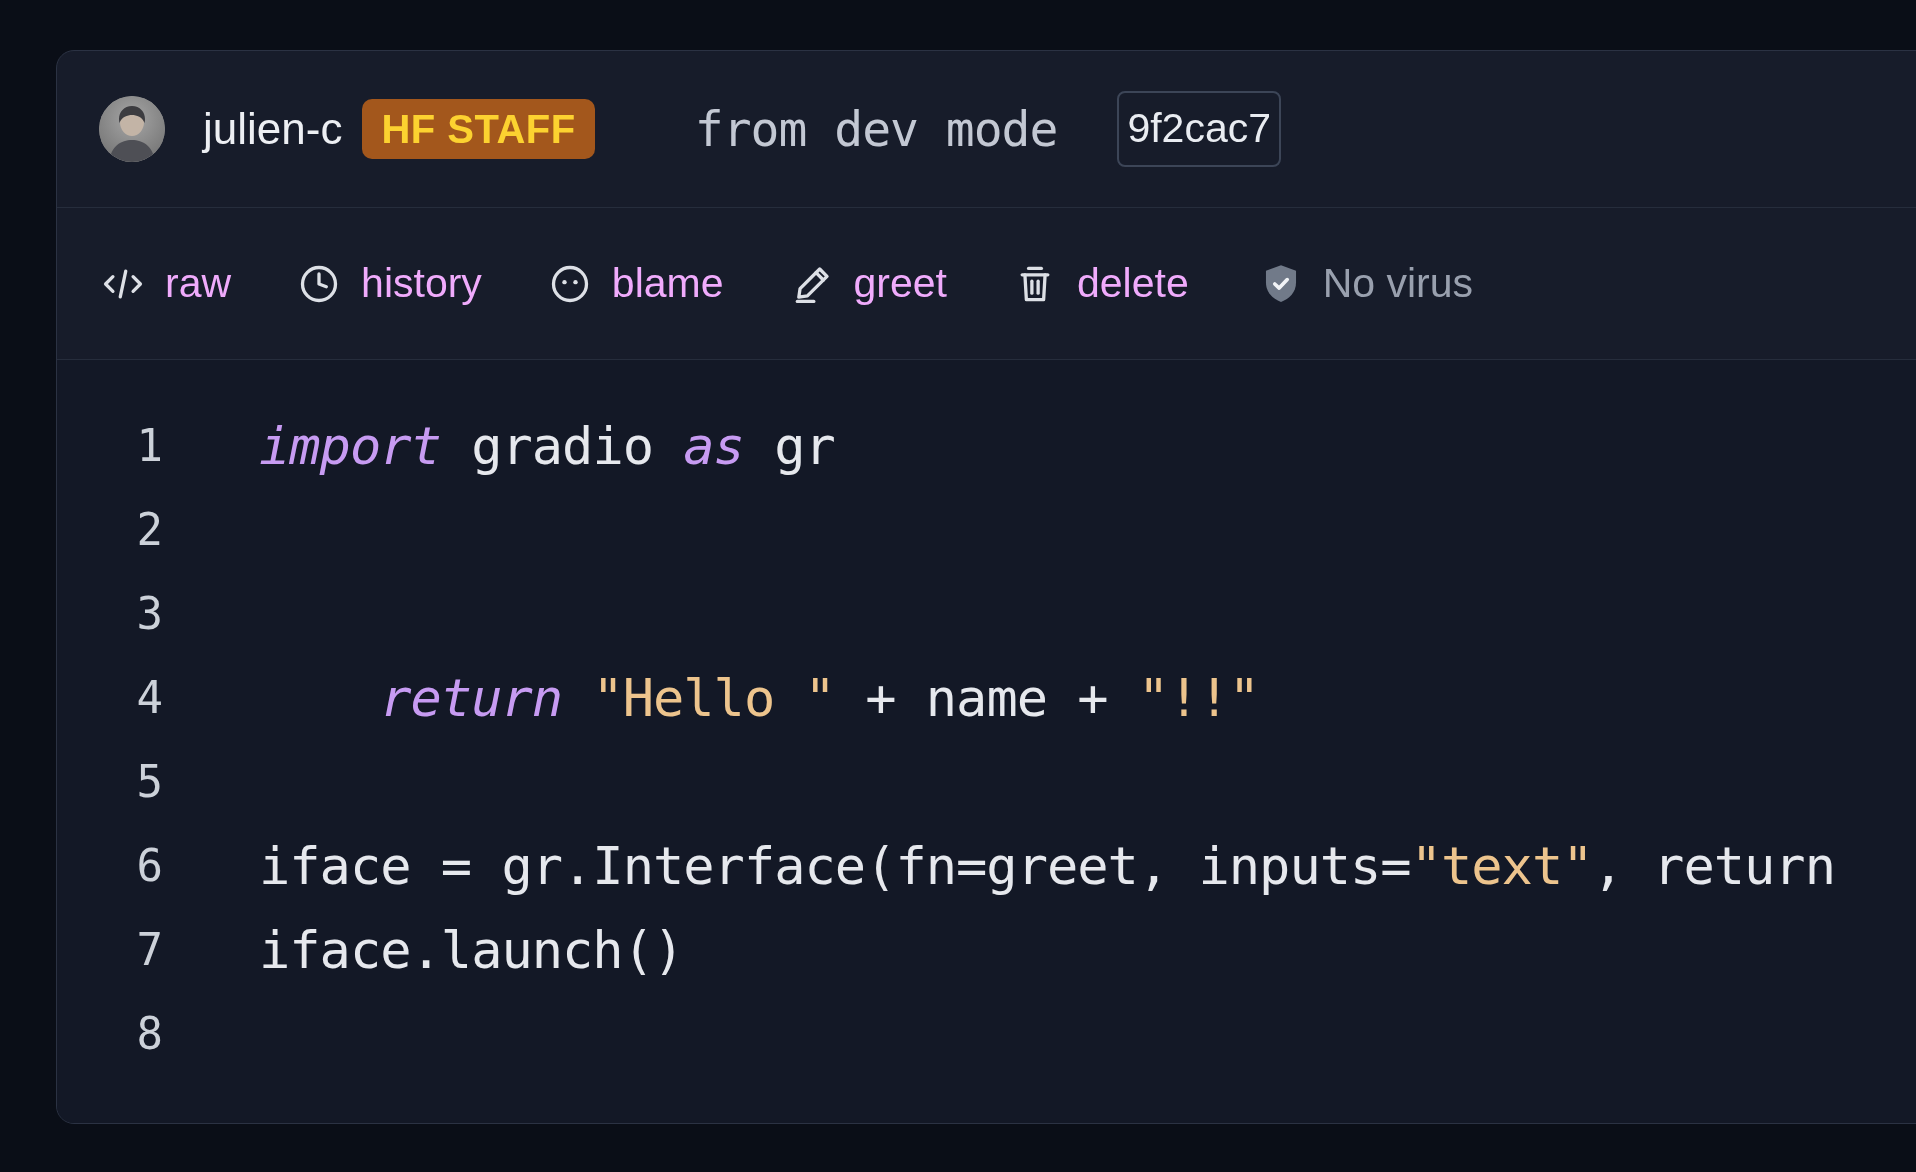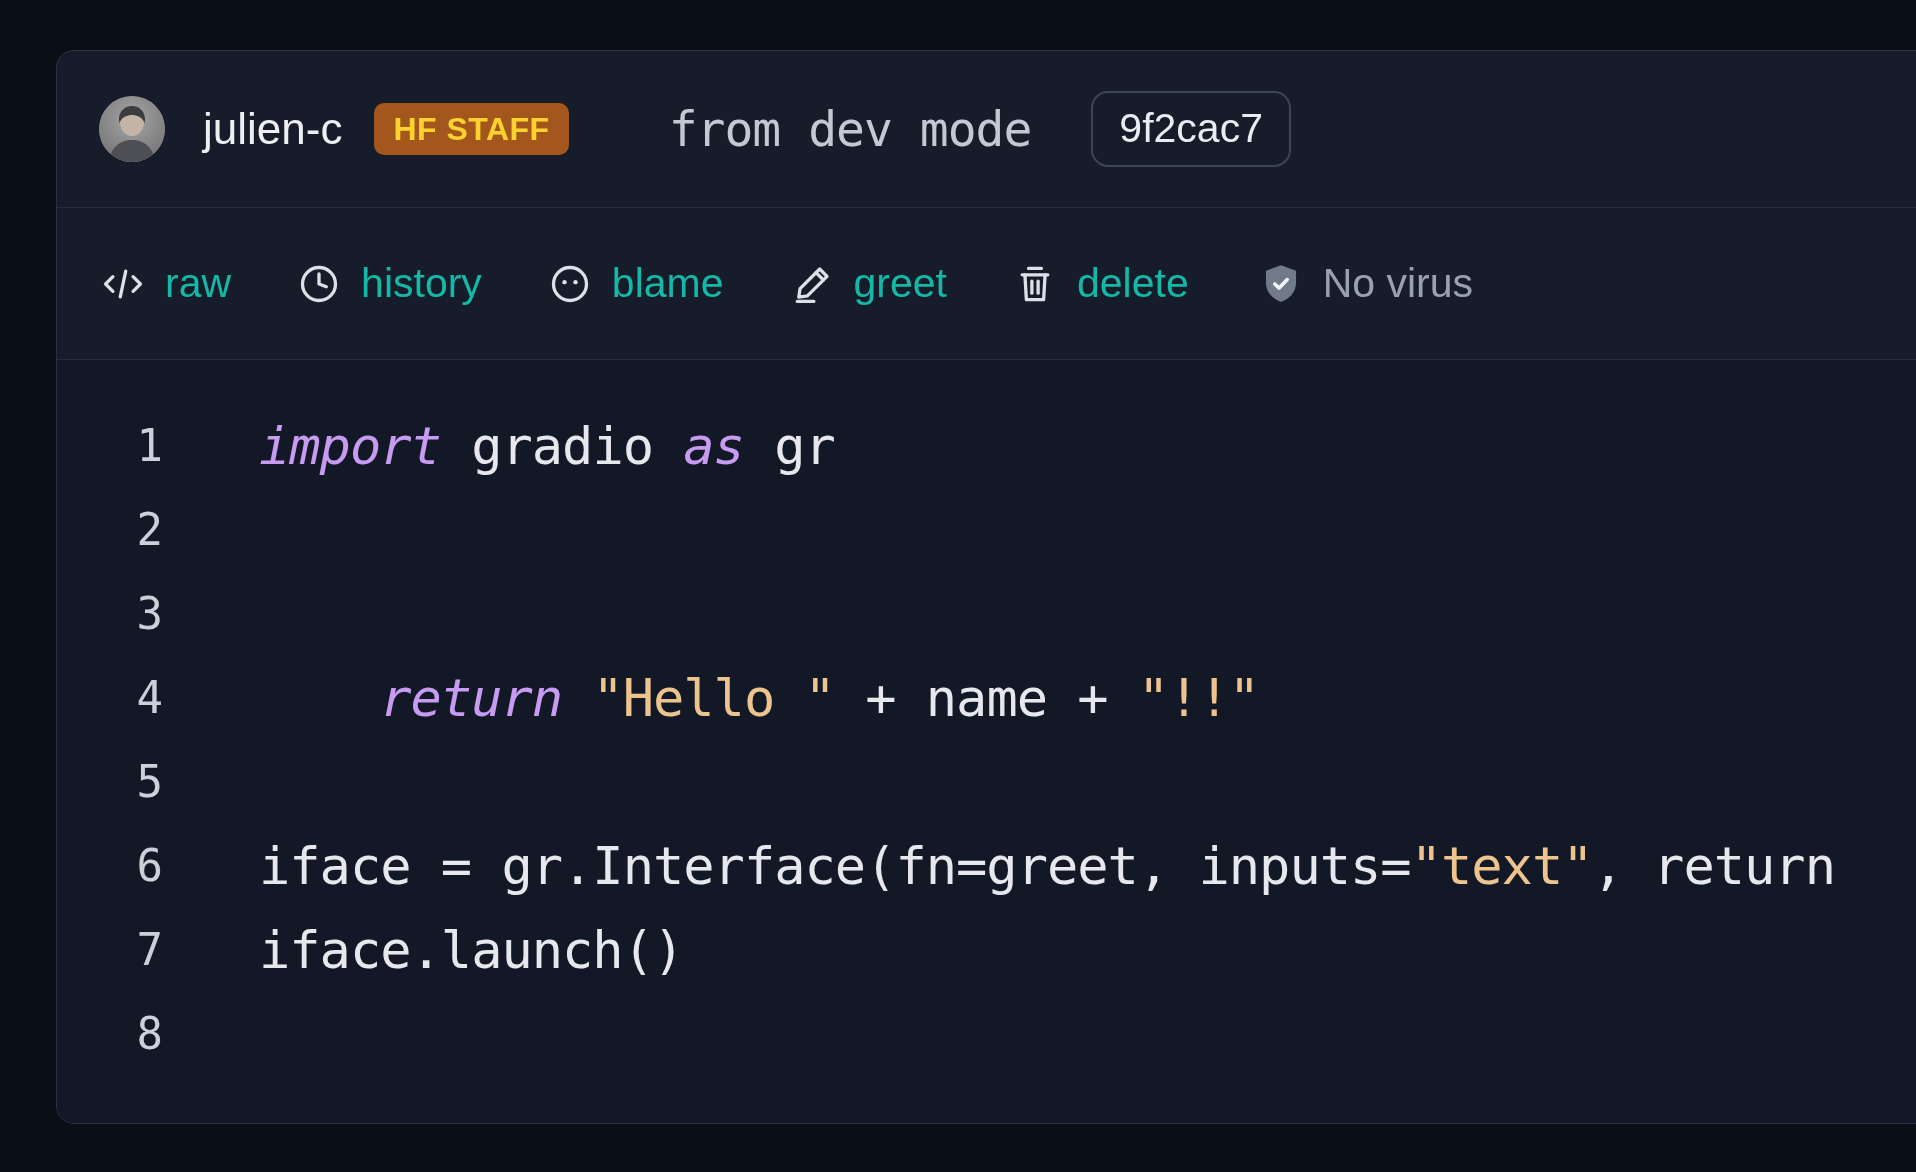--- a/index.html
+++ b/index.html
@@ -31,51 +31,51 @@
   .avatar{
     width:66px;height:66px;border-radius:50%;
     overflow:hidden;flex:0 0 66px;
     background:#8b8b8b;
   }
   .username{
     margin-left:38px;
     color:#edeff3;font-size:44px;font-weight:500;
   }
   .staff-badge{
-    margin-left:32px;
+    margin-left:20px;
     background:#a3571c;color:#fcd230;
-    font-size:32px;font-weight:700;letter-spacing:.5px;
+    font-size:40px;font-weight:700;letter-spacing:.5px;
     padding:10px 19px;border-radius:10px;
     line-height:1;
   }
   .commit-msg{
     margin-left:100px;
     font-family:"DejaVu Sans Mono","Liberation Mono",monospace;
     font-size:48px;color:#c3c8d3;letter-spacing:-1px;
   }
   .commit-hash{
     margin-left:60px;
-    border:2px solid #3c4557;border-radius:17px;
-    padding:11px 26px;
+    border:2px solid #3c4557;border-radius:8px;
+    padding:11px 8px;
     color:#e9ecf1;font-size:41px;
     background:transparent;
     line-height:1.2;
   }
   
   .toolbar-row{
     height:152px;flex:0 0 152px;
     display:flex;align-items:center;
     padding:0 44px;
     gap:66px;
     border-bottom:1.5px solid #262d3c;
     box-sizing:border-box;
   }
   .tb-item{
     display:flex;align-items:center;gap:20px;
-    color:#14b8a6;font-size:41px;
+    color:#f0abfc;font-size:41px;
     cursor:pointer;
   }
   .tb-item svg{width:44px;height:44px;stroke:#dde0e6;}
   .tb-item.dim{color:#99a0ae;text-align:center;}
   .virus-item{margin-left:4px;}
   
   .code-section{
     flex:1;
     background:#131826;
     padding-top:44px;

